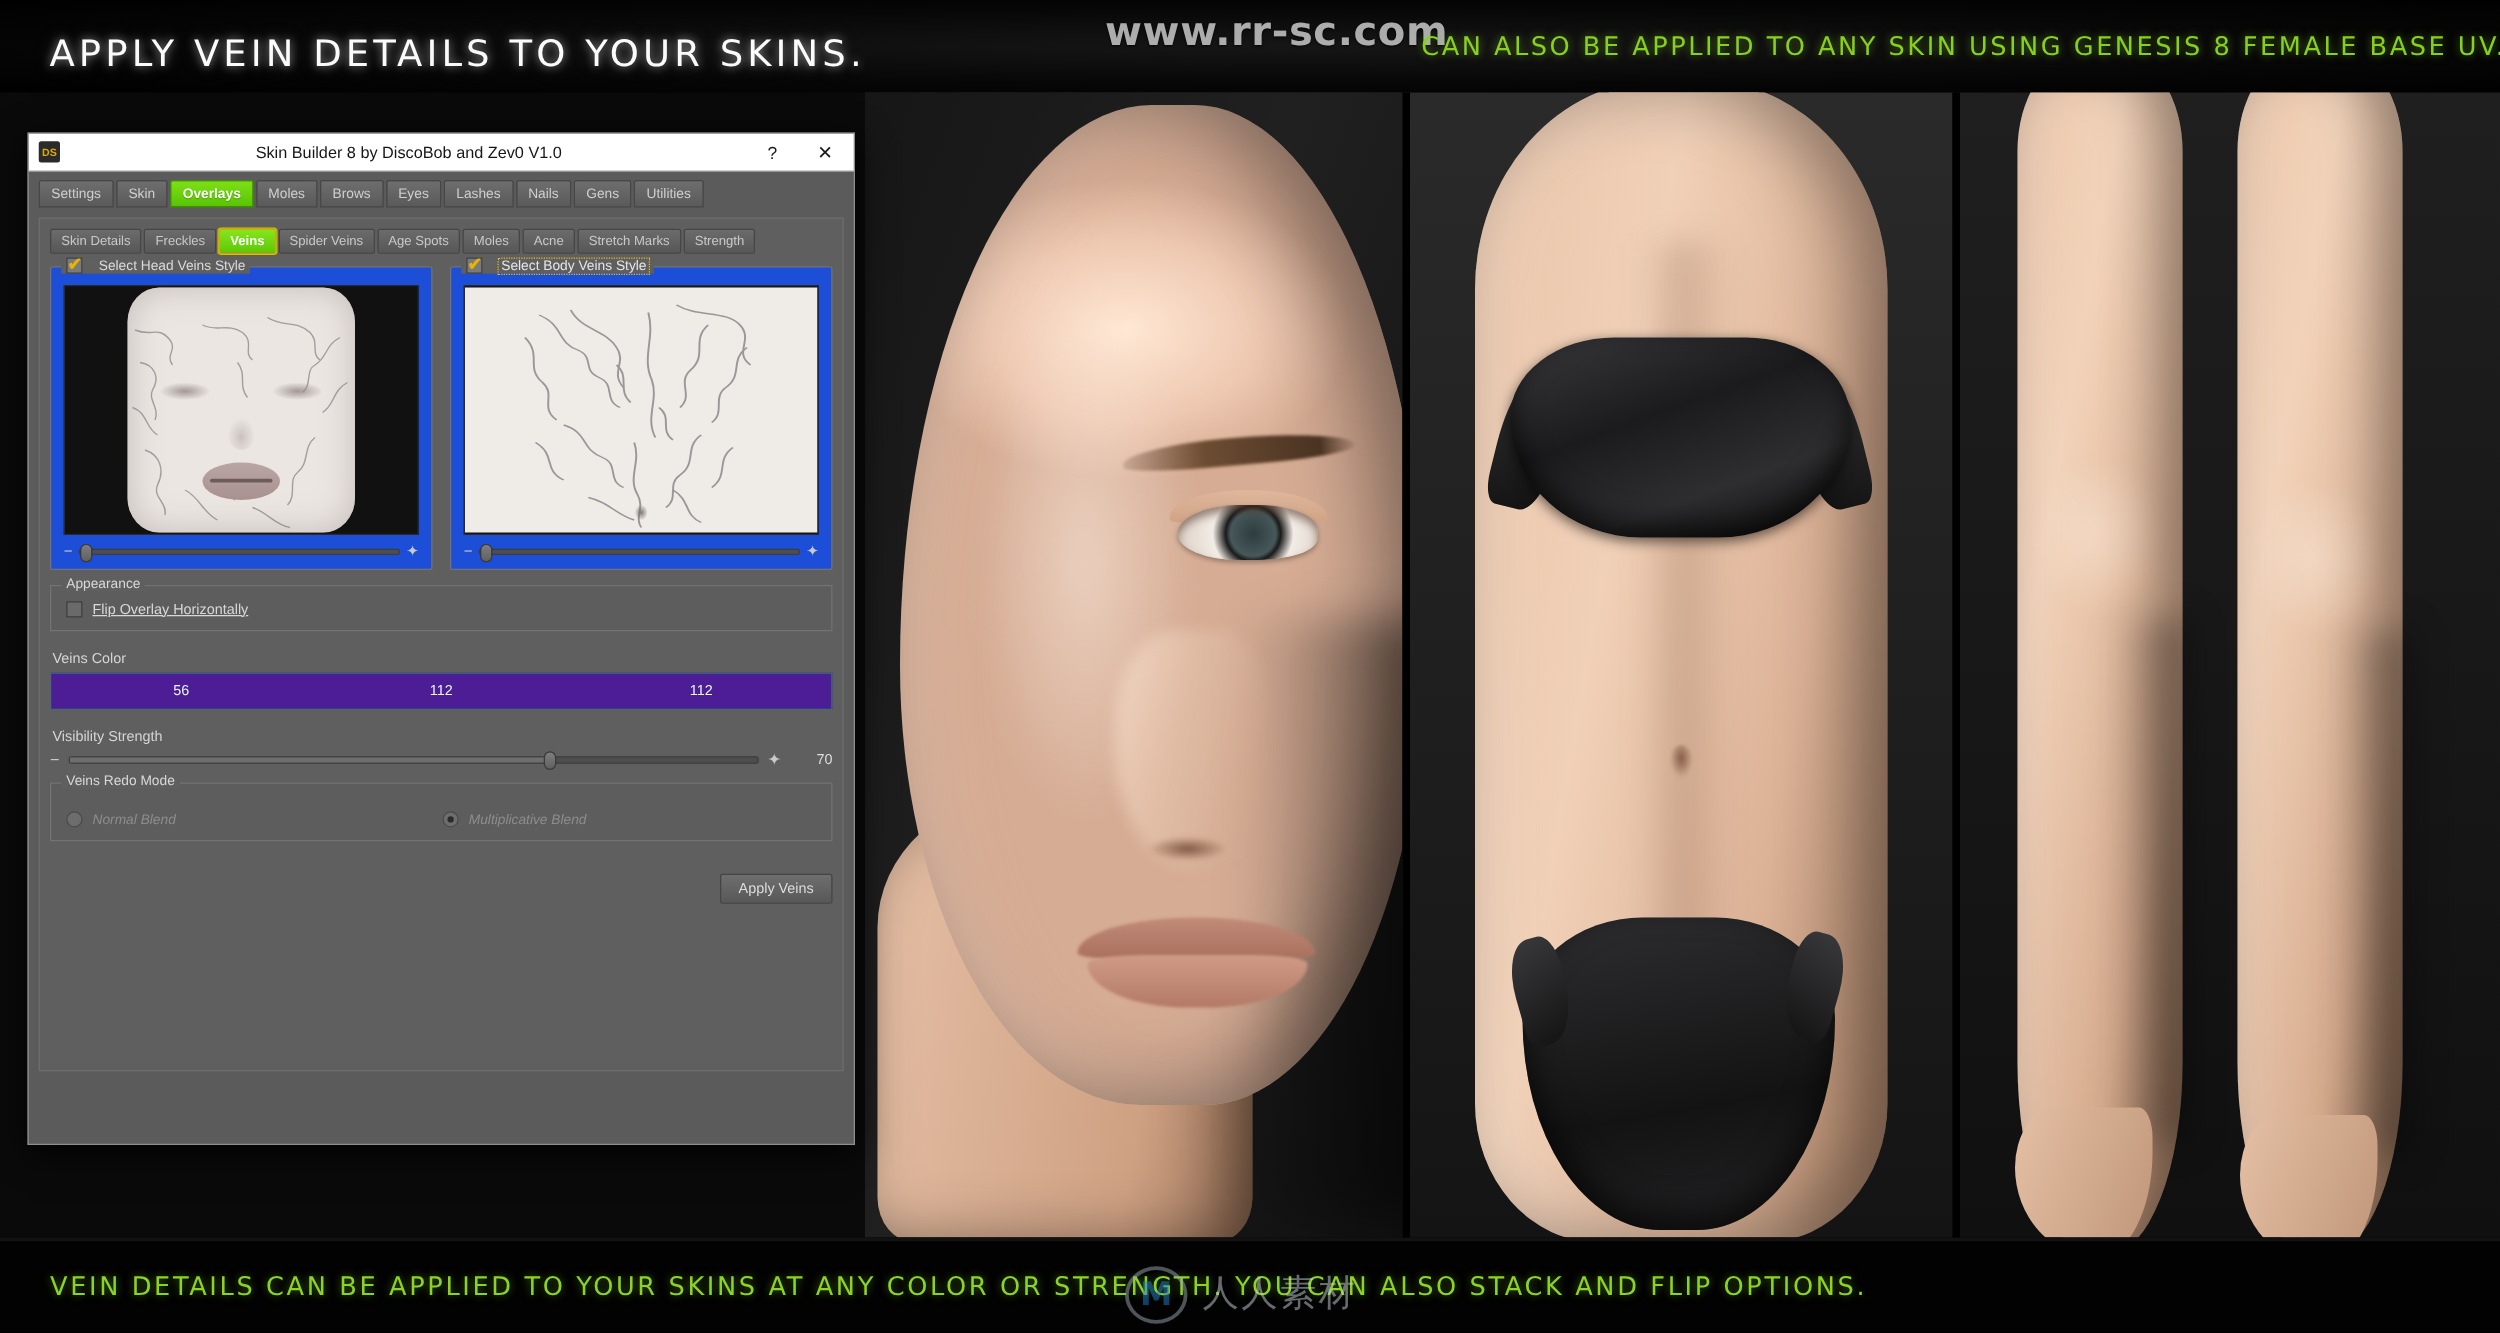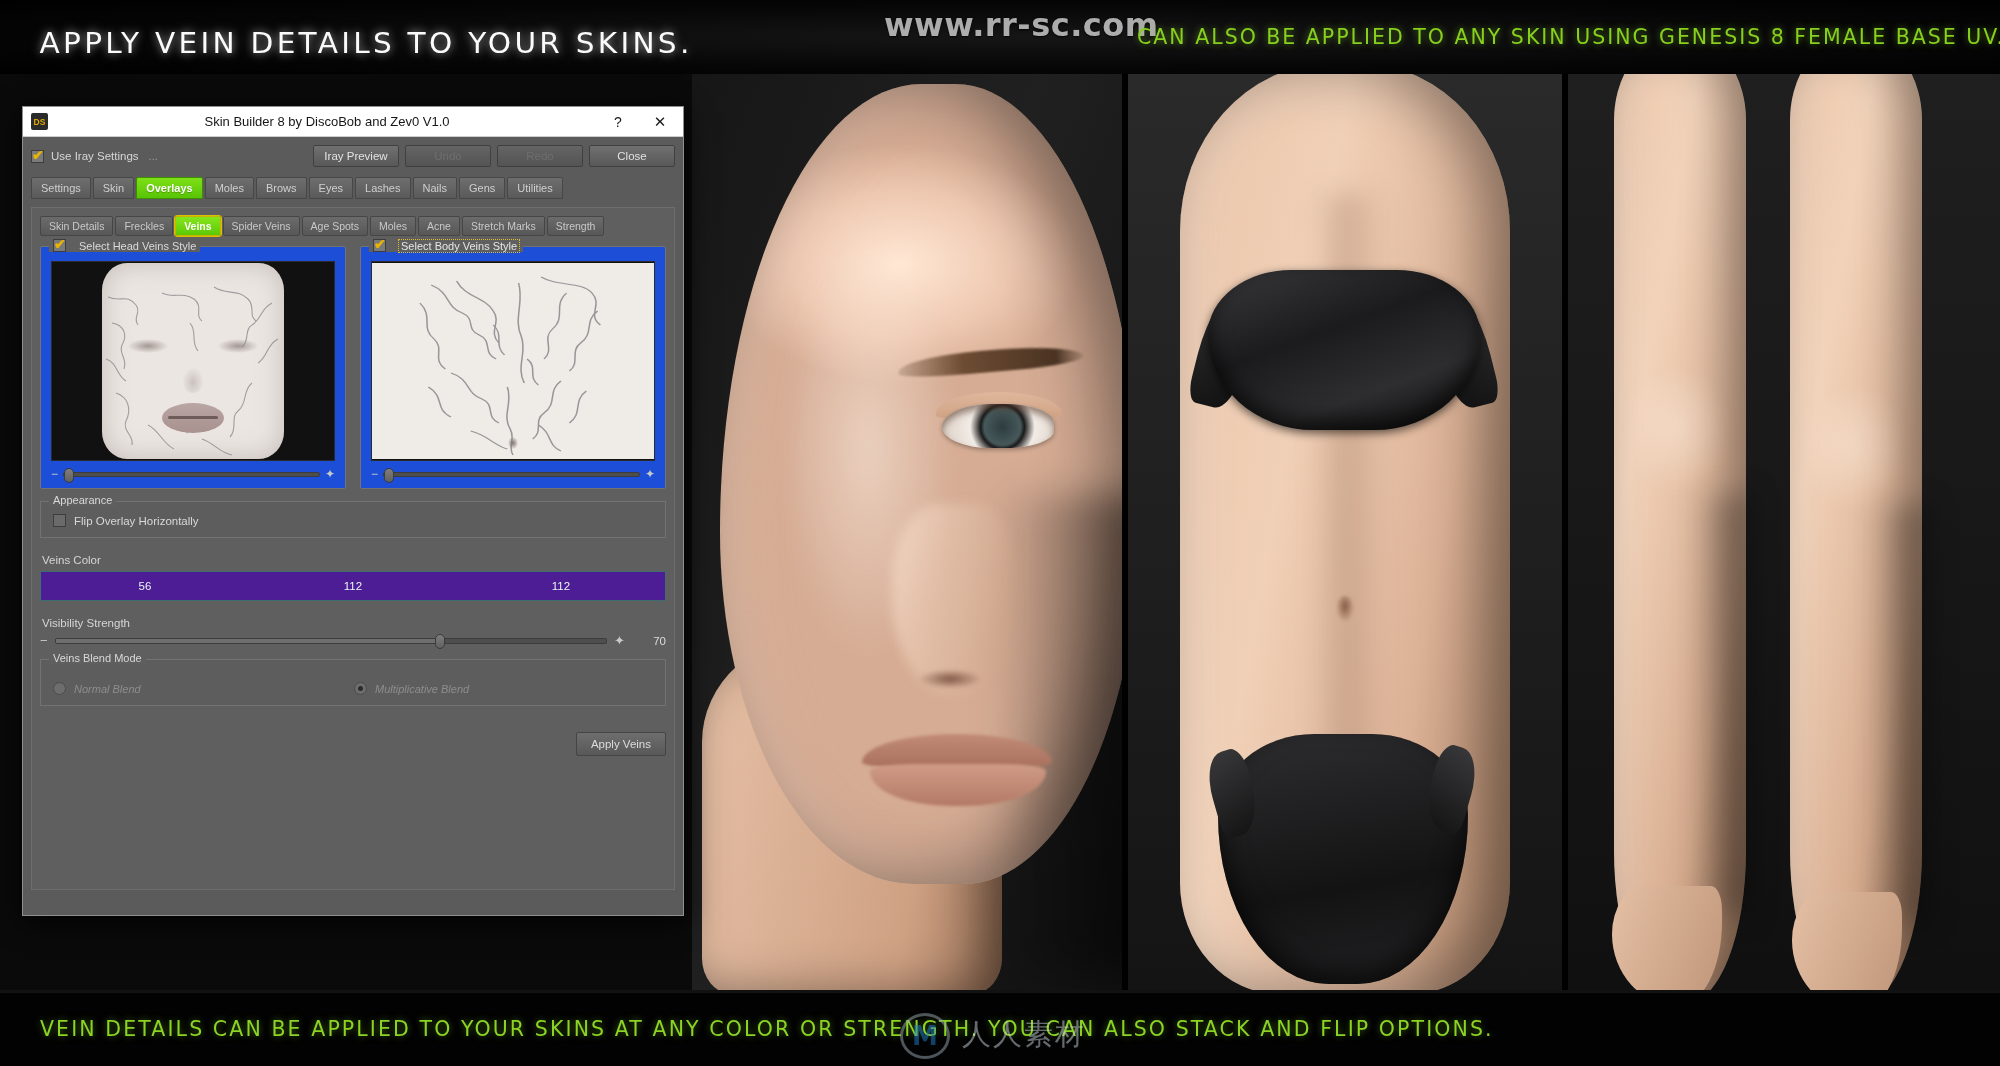--- a/index.html
+++ b/index.html
@@ -394,21 +394,21 @@
   }
 
   .section-title { margin: 16px 0 5px 2px; color: #d5d5d5; font-size: 11.5px; }
   .fieldset {
     border: 1px solid #737373; background: #5d5d5d; padding: 12px 10px 10px 12px; position: relative;
     margin-top: 12px;
   }
   .fieldset .fs-legend {
     position:absolute; top:-8px; left:8px; background:#5f5f5f; padding:0 4px; font-size:11px; color:#d8d8d8;
   }
-  .cbrow { display:flex; align-items:center; gap: 8px; }
+  .cbrow { display:flex; align-items:center; gap: 8px; text-decoration: underline; }
   .cbrow .chk { margin-right: 0; }
 
   .color-bar {
     display: flex; height: 30px; margin-top: 4px;
     border: 1px solid #3f6e6e;
   }
   .color-cell {
     flex: 1; display:flex; align-items:center; justify-content:center;
     color: #eaf4f4; font-size: 11.5px;
   }
@@ -502,31 +502,20 @@
 
     <div class="titlebar">
       <div class="ds-icon">DS</div>
       <div class="title-text">Skin Builder 8 by DiscoBob and Zev0 V1.0</div>
       <div class="title-btn">?</div>
       <div class="title-btn close">✕</div>
     </div>
 
     <div class="dlg-body">
 
-      <div class="toolbar">
-        <div class="chk on"></div>
-        <span class="toolbar-label">Use Iray Settings</span>
-        <span class="toolbar-dots">...</span>
-        <div class="tb-buttons">
-          <div class="btn">Iray Preview</div>
-          <div class="btn disabled">Undo</div>
-          <div class="btn disabled">Redo</div>
-          <div class="btn">Close</div>
-        </div>
-      </div>
 
       <div class="tabrow">
         <div class="tab">Settings</div>
         <div class="tab">Skin</div>
         <div class="tab active">Overlays</div>
         <div class="tab">Moles</div>
         <div class="tab">Brows</div>
         <div class="tab">Eyes</div>
         <div class="tab">Lashes</div>
         <div class="tab">Nails</div>
@@ -650,21 +639,21 @@
           <span class="sg">−</span>
           <div class="track" style="height:6px">
             <div class="fill" style="width:70%"></div>
             <div class="knob" style="left:69%"></div>
           </div>
           <span class="sg">✦</span>
           <span class="strength-val">70</span>
         </div>
 
         <div class="fieldset">
-          <span class="fs-legend">Veins Blend Mode</span>
+          <span class="fs-legend">Veins Redo Mode</span>
           <div class="radio-row">
             <div class="radio-item">
               <div class="radio"></div>
               <span>Normal Blend</span>
             </div>
             <div class="radio-item">
               <div class="radio sel"></div>
               <span>Multiplicative Blend</span>
             </div>
           </div>

